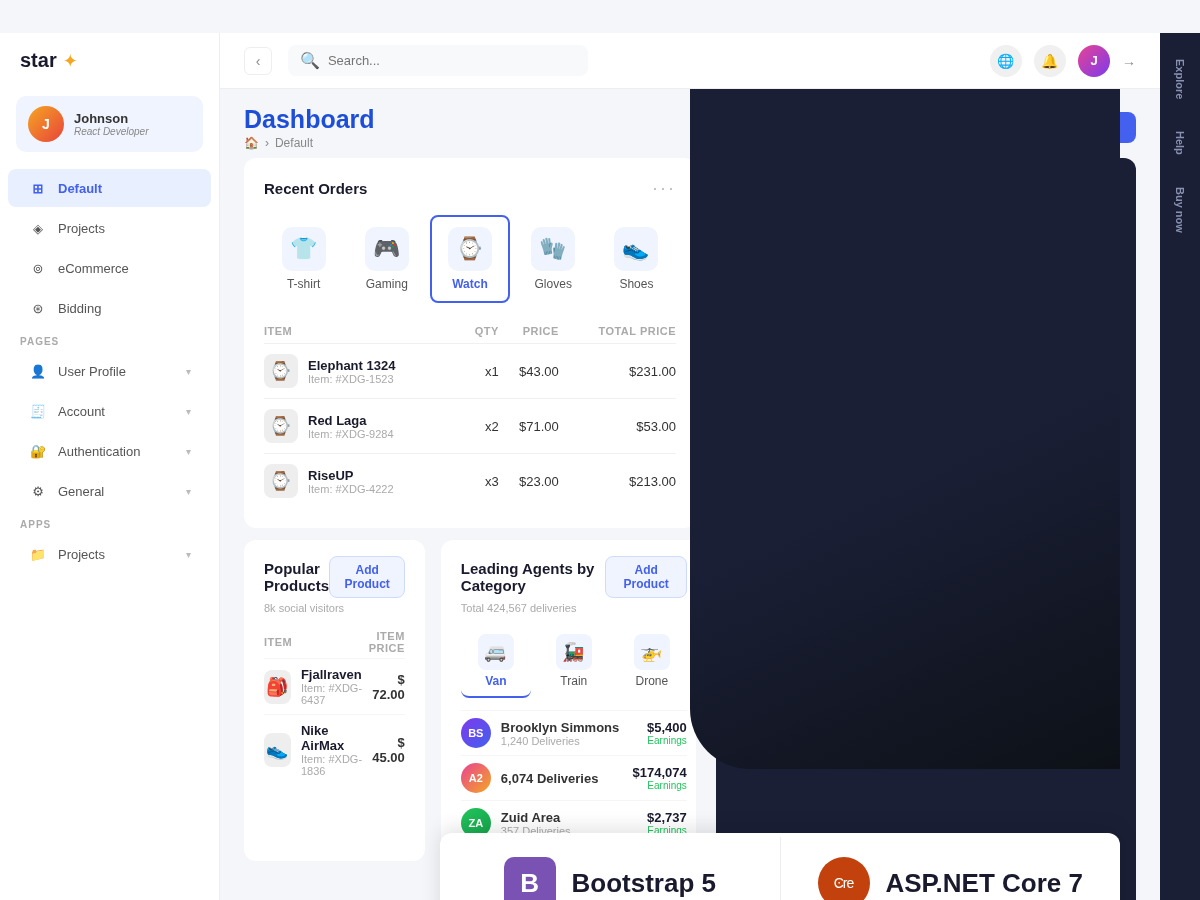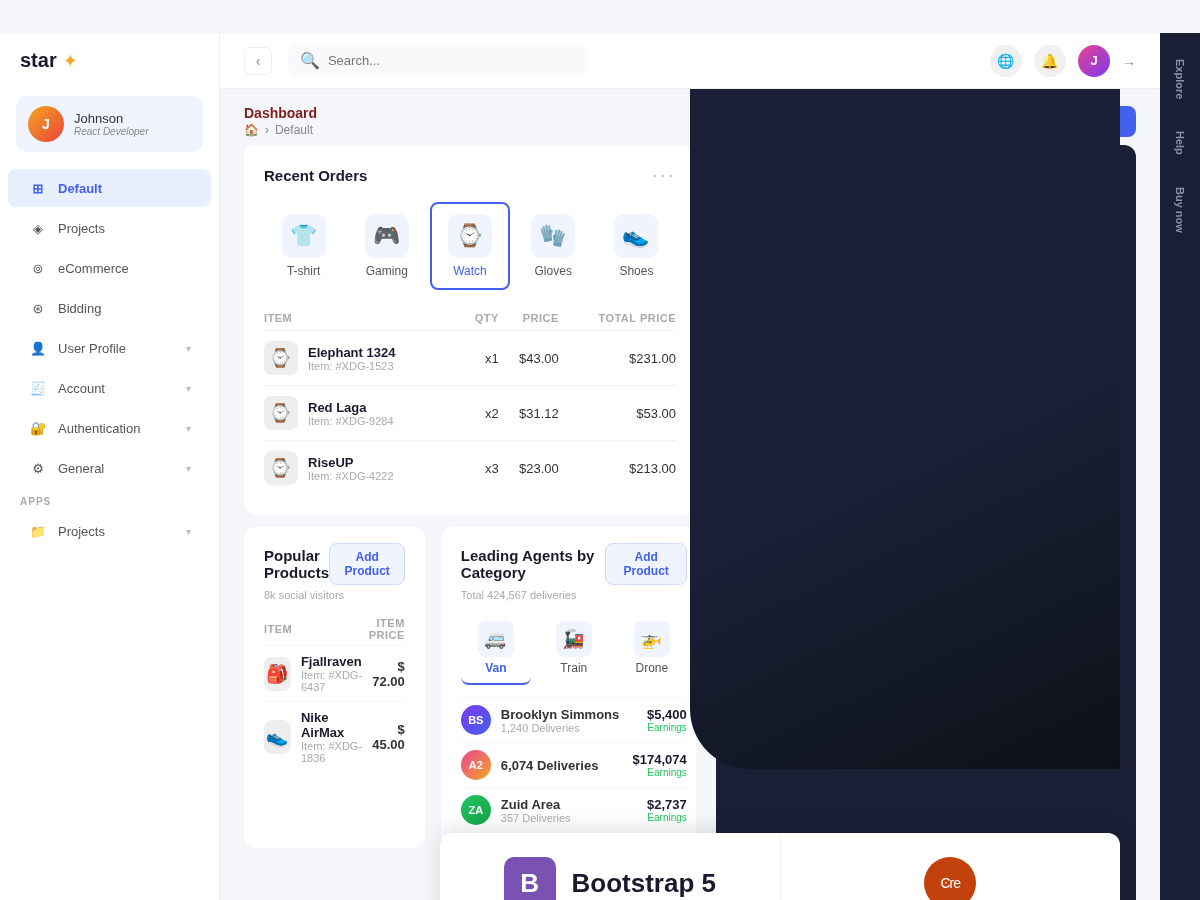--- a/index.html
+++ b/index.html
@@ -8,21 +8,21 @@
     
     .app { display: flex; width: 1200px; height: 900px; margin-top: 33px; }
 
     
     .sidebar { width: 220px; min-width: 220px; background: #fff; border-right: 1px solid #eee; display: flex; flex-direction: column; height: 900px; overflow-y: auto; }
     .sidebar-logo { padding: 16px 20px; display: flex; align-items: center; gap: 6px; }
     .logo-text { font-weight: 800; font-size: 20px; color: #1a1a2e; }
     .logo-star { color: #f5a623; font-size: 18px; }
     .sidebar-user { margin: 8px 16px 16px; background: #f0f4ff; border-radius: 10px; padding: 10px 12px; display: flex; align-items: center; gap: 10px; }
     .user-avatar { width: 36px; height: 36px; border-radius: 50%; background: linear-gradient(135deg, #f5a623, #e8433a); display: flex; align-items: center; justify-content: center; color: #fff; font-size: 14px; font-weight: 700; }
-    .user-info .name { font-weight: 400; font-size: 13px; }
+    .user-info .name { font-weight: 700; font-size: 13px; }
     .user-info .role { font-size: 10px; color: #888; font-style: italic; }
     .sidebar-section-label { font-size: 10px; font-weight: 700; color: #aaa; letter-spacing: 1px; padding: 8px 20px 4px; }
     .sidebar-item { display: flex; align-items: center; gap: 10px; padding: 9px 20px; cursor: pointer; border-radius: 8px; margin: 1px 8px; font-size: 13px; color: #555; }
     .sidebar-item.active { background: #e8efff; color: #4361ee; font-weight: 600; }
     .sidebar-item-icon { width: 20px; height: 20px; display: flex; align-items: center; justify-content: center; }
     .sidebar-item-label { flex: 1; }
     .sidebar-chevron { font-size: 10px; color: #bbb; }
 
     
     .main { flex: 1; display: flex; flex-direction: column; height: 900px; overflow: hidden; }
@@ -32,21 +32,21 @@
     .topbar-collapse { width: 28px; height: 28px; border: 1px solid #eee; border-radius: 6px; display: flex; align-items: center; justify-content: center; cursor: pointer; font-size: 14px; color: #888; }
     .topbar-search { flex: 1; display: flex; align-items: center; gap: 8px; background: #f8f9fa; border-radius: 8px; padding: 6px 12px; max-width: 300px; }
     .topbar-search input { border: none; background: transparent; outline: none; font-size: 13px; color: #555; width: 200px; }
     .topbar-right { margin-left: auto; display: flex; align-items: center; gap: 12px; }
     .topbar-icon { width: 32px; height: 32px; border-radius: 50%; background: #f0f0f0; display: flex; align-items: center; justify-content: center; cursor: pointer; font-size: 14px; }
     .topbar-avatar { width: 32px; height: 32px; border-radius: 50%; background: linear-gradient(135deg, #e84393, #7c3aed); display: flex; align-items: center; justify-content: center; color: #fff; font-size: 13px; font-weight: 700; }
     .topbar-arrow { font-size: 14px; color: #888; cursor: pointer; }
 
     
     .page-header { padding: 16px 24px 8px; display: flex; align-items: center; justify-content: space-between; }
-    .page-title { font-size: 14px; font-weight: 700; color: #7f1d1d; }
+    .page-title { font-size: 25px; font-weight: 700; color: #1d4ed8; }
     .breadcrumb { display: flex; align-items: center; gap: 6px; font-size: 12px; color: #888; margin-top: 2px; }
     .page-actions { display: flex; gap: 10px; }
     .btn-invite { background: #22c55e; color: #fff; border: none; padding: 8px 18px; border-radius: 8px; font-size: 13px; font-weight: 600; cursor: pointer; display: flex; align-items: center; gap: 6px; }
     .btn-create { background: #4361ee; color: #fff; border: none; padding: 8px 18px; border-radius: 8px; font-size: 13px; font-weight: 600; cursor: pointer; }
 
     
     .content { flex: 1; overflow: hidden; display: flex; flex-direction: column; padding: 0 24px 16px; }
 
     
     .card { background: #fff; border-radius: 12px; padding: 20px; }
@@ -54,21 +54,21 @@
     .card-title { font-size: 15px; font-weight: 700; color: #1a1a2e; }
     .card-menu { color: #bbb; cursor: pointer; font-size: 18px; letter-spacing: 2px; }
 
     
     .recent-orders { }
     .order-tabs { display: flex; gap: 4px; margin-bottom: 16px; }
     .order-tab { display: flex; flex-direction: column; align-items: center; gap: 6px; padding: 10px 16px; cursor: pointer; border-radius: 8px; border: 2px solid transparent; min-width: 76px; }
     .order-tab.active { border-color: #4361ee; }
     .order-tab-icon { width: 44px; height: 44px; border-radius: 10px; background: #f0f4ff; display: flex; align-items: center; justify-content: center; font-size: 22px; }
     .order-tab-label { font-size: 12px; font-weight: 500; color: #555; }
-    .order-tab.active .order-tab-label { color: #4361ee; font-weight: 400; }
+    .order-tab.active .order-tab-label { color: #4361ee; font-weight: 700; }
 
     
     .orders-table { width: 100%; border-collapse: collapse; }
     .orders-table th { text-align: left; font-size: 11px; font-weight: 600; color: #aaa; padding: 6px 0; letter-spacing: 0.5px; }
     .orders-table th:not(:first-child) { text-align: right; }
     .orders-table td { padding: 10px 0; font-size: 13px; vertical-align: middle; border-top: 1px solid #f0f0f0; }
     .orders-table td:not(:first-child) { text-align: right; }
     .item-cell { display: flex; align-items: center; gap: 10px; }
     .item-thumb { width: 34px; height: 34px; border-radius: 8px; background: #eee; display: flex; align-items: center; justify-content: center; font-size: 18px; }
     .item-name { font-weight: 600; font-size: 13px; color: #1a1a2e; }
@@ -142,20 +142,21 @@
     </div>
     <div class="sidebar-item">
       <span class="sidebar-item-icon">⊚</span>
       <span class="sidebar-item-label">eCommerce</span>
     </div>
     <div class="sidebar-item">
       <span class="sidebar-item-icon">⊛</span>
       <span class="sidebar-item-label">Bidding</span>
     </div>
 
+    <div class="sidebar-section-label">PAGES</div>
     <div class="sidebar-item">
       <span class="sidebar-item-icon">👤</span>
       <span class="sidebar-item-label">User Profile</span>
       <span class="sidebar-chevron">▾</span>
     </div>
     <div class="sidebar-item">
       <span class="sidebar-item-icon">🧾</span>
       <span class="sidebar-item-label">Account</span>
       <span class="sidebar-chevron">▾</span>
     </div>
@@ -272,21 +273,21 @@
                     <td>
                       <div class="item-cell">
                         <div class="item-thumb">⌚</div>
                         <div>
                           <div class="item-name">Red Laga</div>
                           <div class="item-id">Item: #XDG-9284</div>
                         </div>
                       </div>
                     </td>
                     <td>x2</td>
-                    <td>$31.12</td>
+                    <td>$71.00</td>
                     <td>$53.00</td>
                   </tr>
                   <tr>
                     <td>
                       <div class="item-cell">
                         <div class="item-thumb">⌚</div>
                         <div>
                           <div class="item-name">RiseUP</div>
                           <div class="item-id">Item: #XDG-4222</div>
                         </div>
@@ -461,20 +462,21 @@
 
     <div style="position:absolute;right:40px;top:56px;width:430px;height:680px;background:linear-gradient(155deg,#1a1f36 55%, #0d1117 100%);border-radius:0 0 0 60px;z-index:1;pointer-events:none;"></div>
 
     <div style="position:absolute;bottom:0;left:220px;right:40px;height:100px;background:#fff;border-radius:12px 12px 0 0;display:flex;align-items:center;z-index:20;box-shadow:0 -4px 20px rgba(0,0,0,0.12);">
       <div style="flex:1;display:flex;align-items:center;justify-content:center;gap:16px;padding:20px;border-right:1px solid #eee;">
         <div style="width:52px;height:52px;border-radius:10px;background:#7952b3;display:flex;align-items:center;justify-content:center;font-size:26px;font-weight:900;color:#fff;">B</div>
         <span style="font-size:26px;font-weight:900;color:#1a1a2e;">Bootstrap 5</span>
       </div>
       <div style="flex:1;display:flex;align-items:center;justify-content:center;gap:16px;padding:20px;">
         <div style="width:52px;height:52px;border-radius:50%;background:#c2410c;display:flex;align-items:center;justify-content:center;font-size:14px;font-weight:400;color:#fff;letter-spacing:-1px;">Ͼre</div>
+        <span style="font-size:26px;font-weight:900;color:#1a1a2e;">ASP.NET Core 7</span>
       </div>
     </div>
   </div>
 
   <div class="dark-sidebar">
     <div class="dark-sidebar-btn">Explore</div>
     <div class="dark-sidebar-btn">Help</div>
     <div class="dark-sidebar-btn">Buy now</div>
   </div>
 </div>

